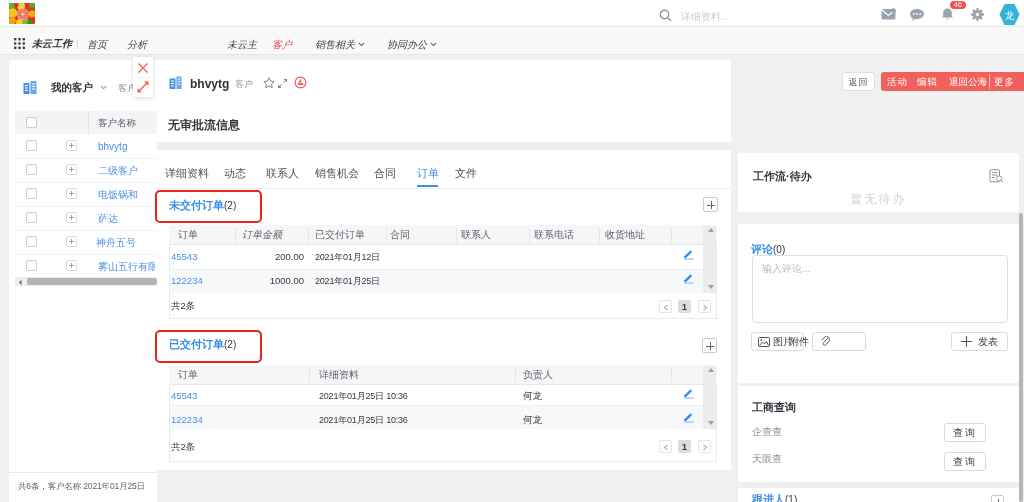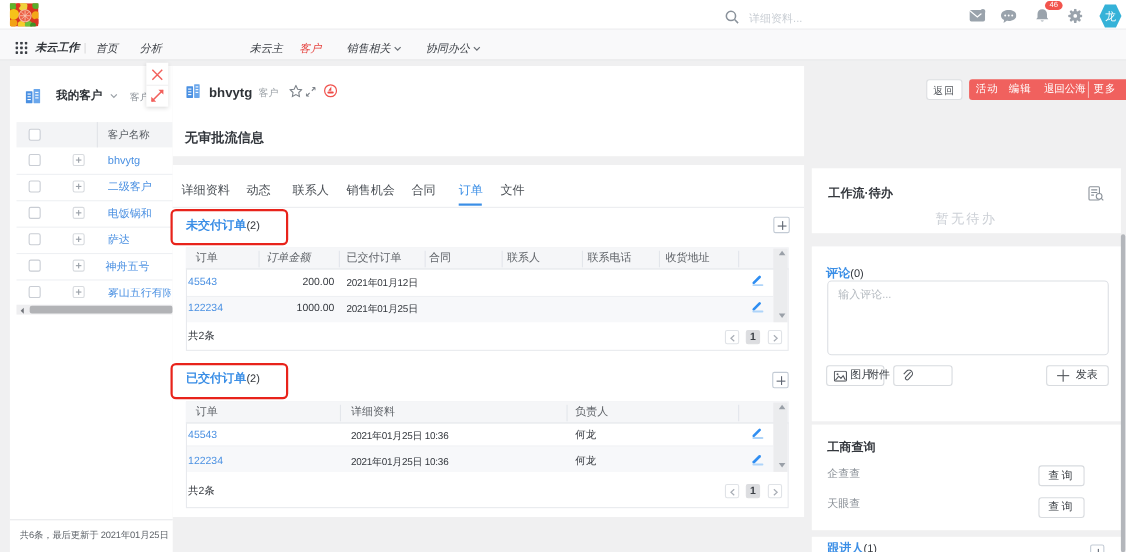--- a/index.html
+++ b/index.html
@@ -162,21 +162,21 @@
 <div class="plusbox" style="left:66px;top:260px;"></div>
 <div class="abs lnk" style="left:98px;top:262px;width:57px;overflow:hidden;white-space:nowrap;font-size:10px;line-height:1;">雾山五行有限公司</div>
 
 <div class="abs" style="left:15px;top:277px;width:142px;height:9px;background:#eeeef0;"></div>
 <svg class="abs" style="left:17px;top:278.5px;" width="7" height="7" viewBox="0 0 7 7">
     <path d="M4.6 0.8 L1.8 3.5 L4.6 6.2 Z" fill="#6f7277"></path>
   </svg>
 <div class="abs" style="left:27px;top:278px;width:130px;height:7px;background:#b2b3b6;border-radius:2px;"></div>
 
 <div class="abs" style="left:9px;top:472px;width:148px;height:1px;background:#e8e9eb;"></div>
-<div class="abs" style="left:18px;top:482px;font-size:8.5px;color:#5f646a;line-height:1;white-space:nowrap;width:139px;overflow:hidden;letter-spacing:-0.15px;">共6条，最后更新于 2021年01月25日</div>
+<div class="abs" style="left:18px;top:482px;font-size:8.5px;color:#5f646a;line-height:1;white-space:nowrap;width:139px;overflow:hidden;letter-spacing:-0.15px;">共6条，客户名称 2021年01月25日</div>
 
 <div class="card" style="left:157px;top:60px;width:574px;height:82px;" id="detailheader"></div>
 
 <svg class="abs" style="left:169px;top:76px;" width="13" height="13" viewBox="0 0 13 13">
   <rect x="0.5" y="2.5" width="6" height="10.5" rx="0.5" fill="#4a90e2"></rect>
   <rect x="7.5" y="0.5" width="5" height="12.5" rx="0.5" fill="#6aa7ec"></rect>
   <rect x="2" y="4.5" width="3" height="1" fill="#fff"></rect>
     <rect x="2" y="7" width="3" height="1" fill="#fff"></rect>
     <rect x="2" y="9.5" width="3" height="1" fill="#fff"></rect>
   <rect x="8.8" y="2.5" width="2.5" height="1" fill="#fff"></rect>

